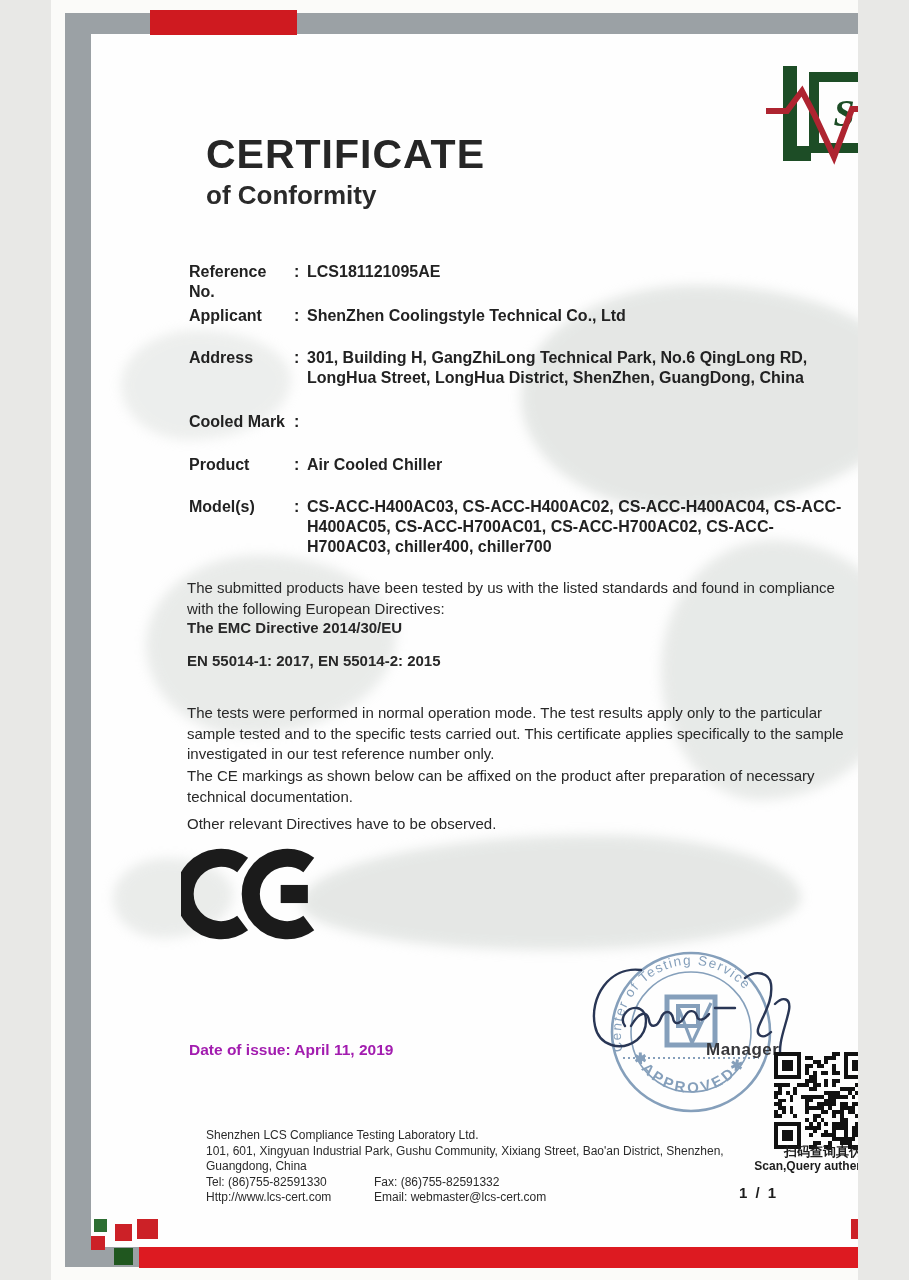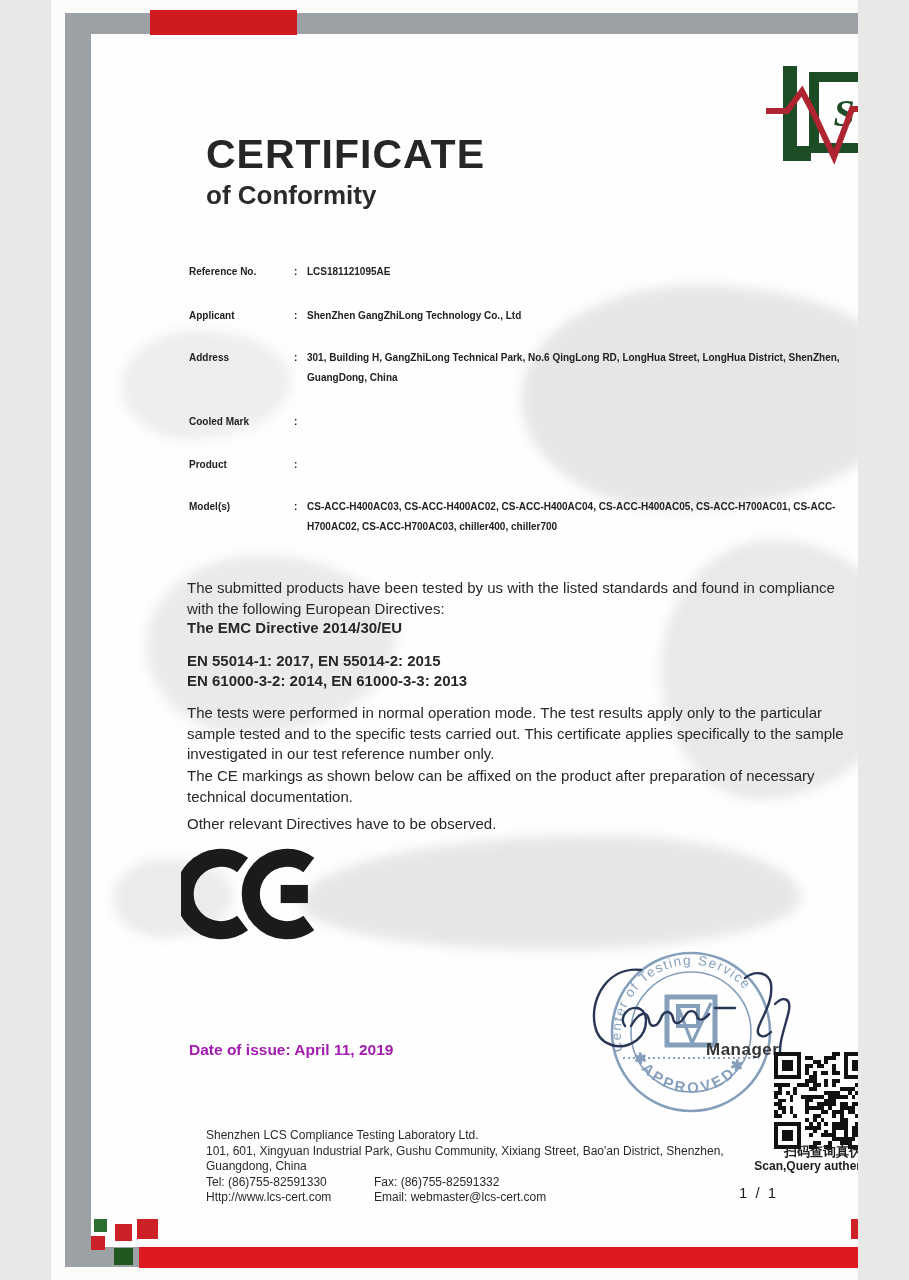--- a/index.html
+++ b/index.html
@@ -11,36 +11,36 @@
   
   .frame-bar { background:#9ba1a5; }
   .page-inner { background:#fefefe; }
 
   
   .wm { background:#cdd2ce; filter:blur(6px); opacity:.5; border-radius:45% 55% 60% 40% / 50% 45% 55% 50%; }
 
   .title-main { font-size:41px; font-weight:bold; letter-spacing:1px; color:#262626; }
   .title-sub  { font-size:26px; font-weight:bold; color:#2a2a2a; margin-top:2px; }
 
-  .field-row { display:flex; width:660px; font-size:10px; font-weight:bold; line-height:20px; color:#222; }
+  .field-row { display:flex; width:660px; font-size:16px; font-weight:bold; line-height:20px; color:#222; }
   .field-label { width:105px; flex:0 0 105px; }
   .field-colon { width:13px; flex:0 0 13px; }
   .field-value { flex:1; max-width:542px; }
 
   .para { width:668px; font-size:15px; line-height:20.5px; color:#282828; }
   .para.bold { font-weight:bold; }
 
   .date-line { font-size:15.5px; font-weight:bold; color:#a21caf; }
 
   .footer-block { font-size:12px; line-height:15.5px; color:#2a2a2a; width:560px; }
   .footer-cols { display:flex; }
   .footer-cols .c1 { width:168px; flex:0 0 168px; }
 
   .qr-caption { width:140px; text-align:center; font-weight:bold; color:#1d1d1d; }
-  .page-ind { font-size:15px; font-weight:normal; letter-spacing:2px; color:#1d1d1d; }
+  .page-ind { font-size:15px; font-weight:bold; letter-spacing:2px; color:#1d1d1d; }
 
   .manager { font-size:17px; font-weight:600; color:#36363a; letter-spacing:.5px; }
 
   .sq { position:absolute; }
 </style>
 </head>
 <body>
 
 <div class="scan">
 
@@ -72,45 +72,45 @@
   </svg>
 
   <div class="abs field-row" style="left:138px; top:262px;">
     <span class="field-label">Reference No.</span>
     <span class="field-colon">:</span>
     <span class="field-value">LCS181121095AE</span>
   </div>
   <div class="abs field-row" style="left:138px; top:306px;">
     <span class="field-label">Applicant</span>
     <span class="field-colon">:</span>
-    <span class="field-value">ShenZhen GangZhiLong Technology Co., Ltd</span>
+    <span class="field-value">ShenZhen Coolingstyle Technical Co., Ltd</span>
   </div>
   <div class="abs field-row" style="left:138px; top:348px;">
     <span class="field-label">Address</span>
     <span class="field-colon">:</span>
     <span class="field-value">301, Building H, GangZhiLong Technical Park, No.6 QingLong RD, LongHua Street, LongHua District, ShenZhen, GuangDong, China</span>
   </div>
   <div class="abs field-row" style="left:138px; top:412px;">
     <span class="field-label">Cooled Mark</span>
     <span class="field-colon">:</span>
   </div>
   <div class="abs field-row" style="left:138px; top:455px;">
     <span class="field-label">Product</span>
     <span class="field-colon">:</span>
+    <span class="field-value">Air Cooled Chiller</span>
   </div>
   <div class="abs field-row" style="left:138px; top:497px;">
     <span class="field-label">Model(s)</span>
     <span class="field-colon">:</span>
     <span class="field-value">CS-ACC-H400AC03, CS-ACC-H400AC02, CS-ACC-H400AC04, CS-ACC-H400AC05, CS-ACC-H700AC01, CS-ACC-H700AC02, CS-ACC-H700AC03, chiller400, chiller700</span>
   </div>
 
   <div class="abs para" style="left:136px; top:578px;">The submitted products have been tested by us with the listed standards and found in compliance with the following European Directives:</div>
   <div class="abs para bold" style="left:136px; top:618px;">The EMC Directive 2014/30/EU</div>
   <div class="abs para bold" style="left:136px; top:651px;">EN 55014-1: 2017, EN 55014-2: 2015</div>
-  <div class="abs para bold" style="left:136px; top:671px;">EN 61000-3-2: 2014, EN 61000-3-3: 2013</div>
   <div class="abs para" style="left:136px; top:703px;">The tests were performed in normal operation mode. The test results apply only to the particular sample tested and to the specific tests carried out. This certificate applies specifically to the sample investigated in our test reference number only.</div>
   <div class="abs para" style="left:136px; top:766px;">The CE markings as shown below can be affixed on the product after preparation of necessary technical documentation.</div>
   <div class="abs para" style="left:136px; top:814px;">Other relevant Directives have to be observed.</div>
 
   <svg class="abs" style="left:130px; top:843px;" width="145" height="102" viewBox="0 0 160 100" preserveAspectRatio="xMinYMid meet">
     <path d="M 68 18 A 40 40 0 1 0 68 82" fill="none" stroke="#1b1b1b" stroke-width="20"></path>
     <path d="M 141 18 A 40 40 0 1 0 141 82" fill="none" stroke="#1b1b1b" stroke-width="20"></path>
     <path d="M 110 50 H 140" fill="none" stroke="#1b1b1b" stroke-width="20"></path>
   </svg>
 

